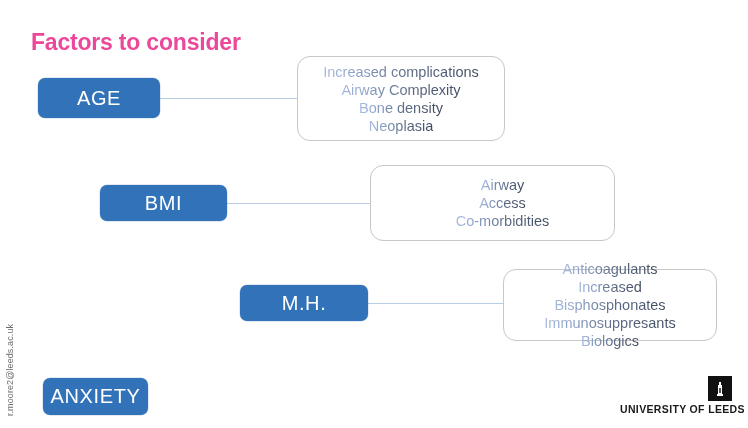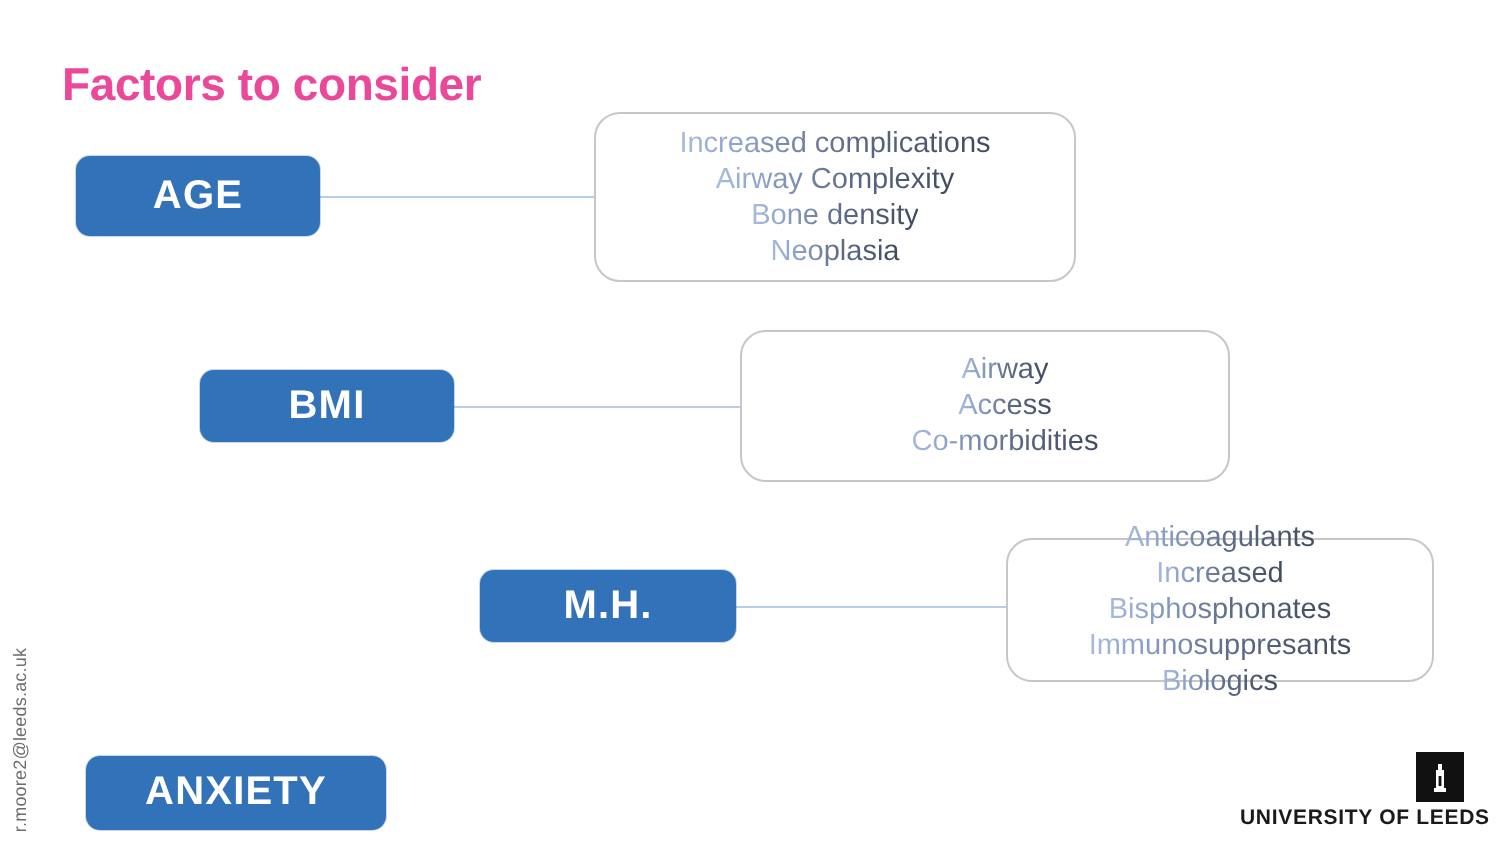--- a/index.html
+++ b/index.html
@@ -30,28 +30,28 @@
 
   
   .pill {
     position: absolute;
     background: #3272b9;
     border-radius: 7px;
     display: flex;
     align-items: center;
     justify-content: center;
     color: #ffffff;
-    font-weight: bold;
+    font-weight: normal;
     letter-spacing: 0.6px;
     box-shadow: 0 0 0 0.5px rgba(40,90,150,0.25);
   }
   #pill-age    { left: 38px;  top: 78px;  width: 122px; height: 40px; font-size: 20px; }
   #pill-bmi    { left: 100px; top: 185px; width: 127px; height: 36px; font-size: 20px; }
   #pill-mh     { left: 240px; top: 285px; width: 128px; height: 36px; font-size: 20px; }
-  #pill-anxiety{ left: 43px;  top: 378px; width: 150px; height: 37px; font-size: 20px; }
+  #pill-anxiety{ left: 43px;  top: 378px; width: 105px; height: 37px; font-size: 20px; }
 
   
   .connector {
     position: absolute;
     height: 1px;
     background: #b9cde6;
   }
   #conn-age { left: 158px; top: 98px;  width: 141px; }
   #conn-bmi { left: 225px; top: 203px; width: 145px; }
   #conn-mh  { left: 366px; top: 303px; width: 139px; }
@@ -61,21 +61,21 @@
     position: absolute;
     border: 1px solid #c7c7c7;
     border-radius: 13px;
     background: #ffffff;
     display: flex;
     flex-direction: column;
     align-items: center;
     justify-content: center;
     box-sizing: border-box;
   }
-  #panel-age { left: 297px; top: 56px;  width: 241px; height: 85px; }
+  #panel-age { left: 297px; top: 56px;  width: 208px; height: 85px; }
   #panel-bmi { left: 370px; top: 165px; width: 245px; height: 76px; padding-left: 20px; }
   #panel-mh  { left: 503px; top: 257px; width: 214px; height: 72px; margin-top: 12px; }
 
   .panel-line {
     font-size: 14.5px;
     line-height: 18px;
     white-space: nowrap;
     background: linear-gradient(90deg, #a9bcdd 0%, #8fa4cc 18%, #5d6b86 55%, #3f4a5e 100%);
     -webkit-background-clip: text;
     background-clip: text;

